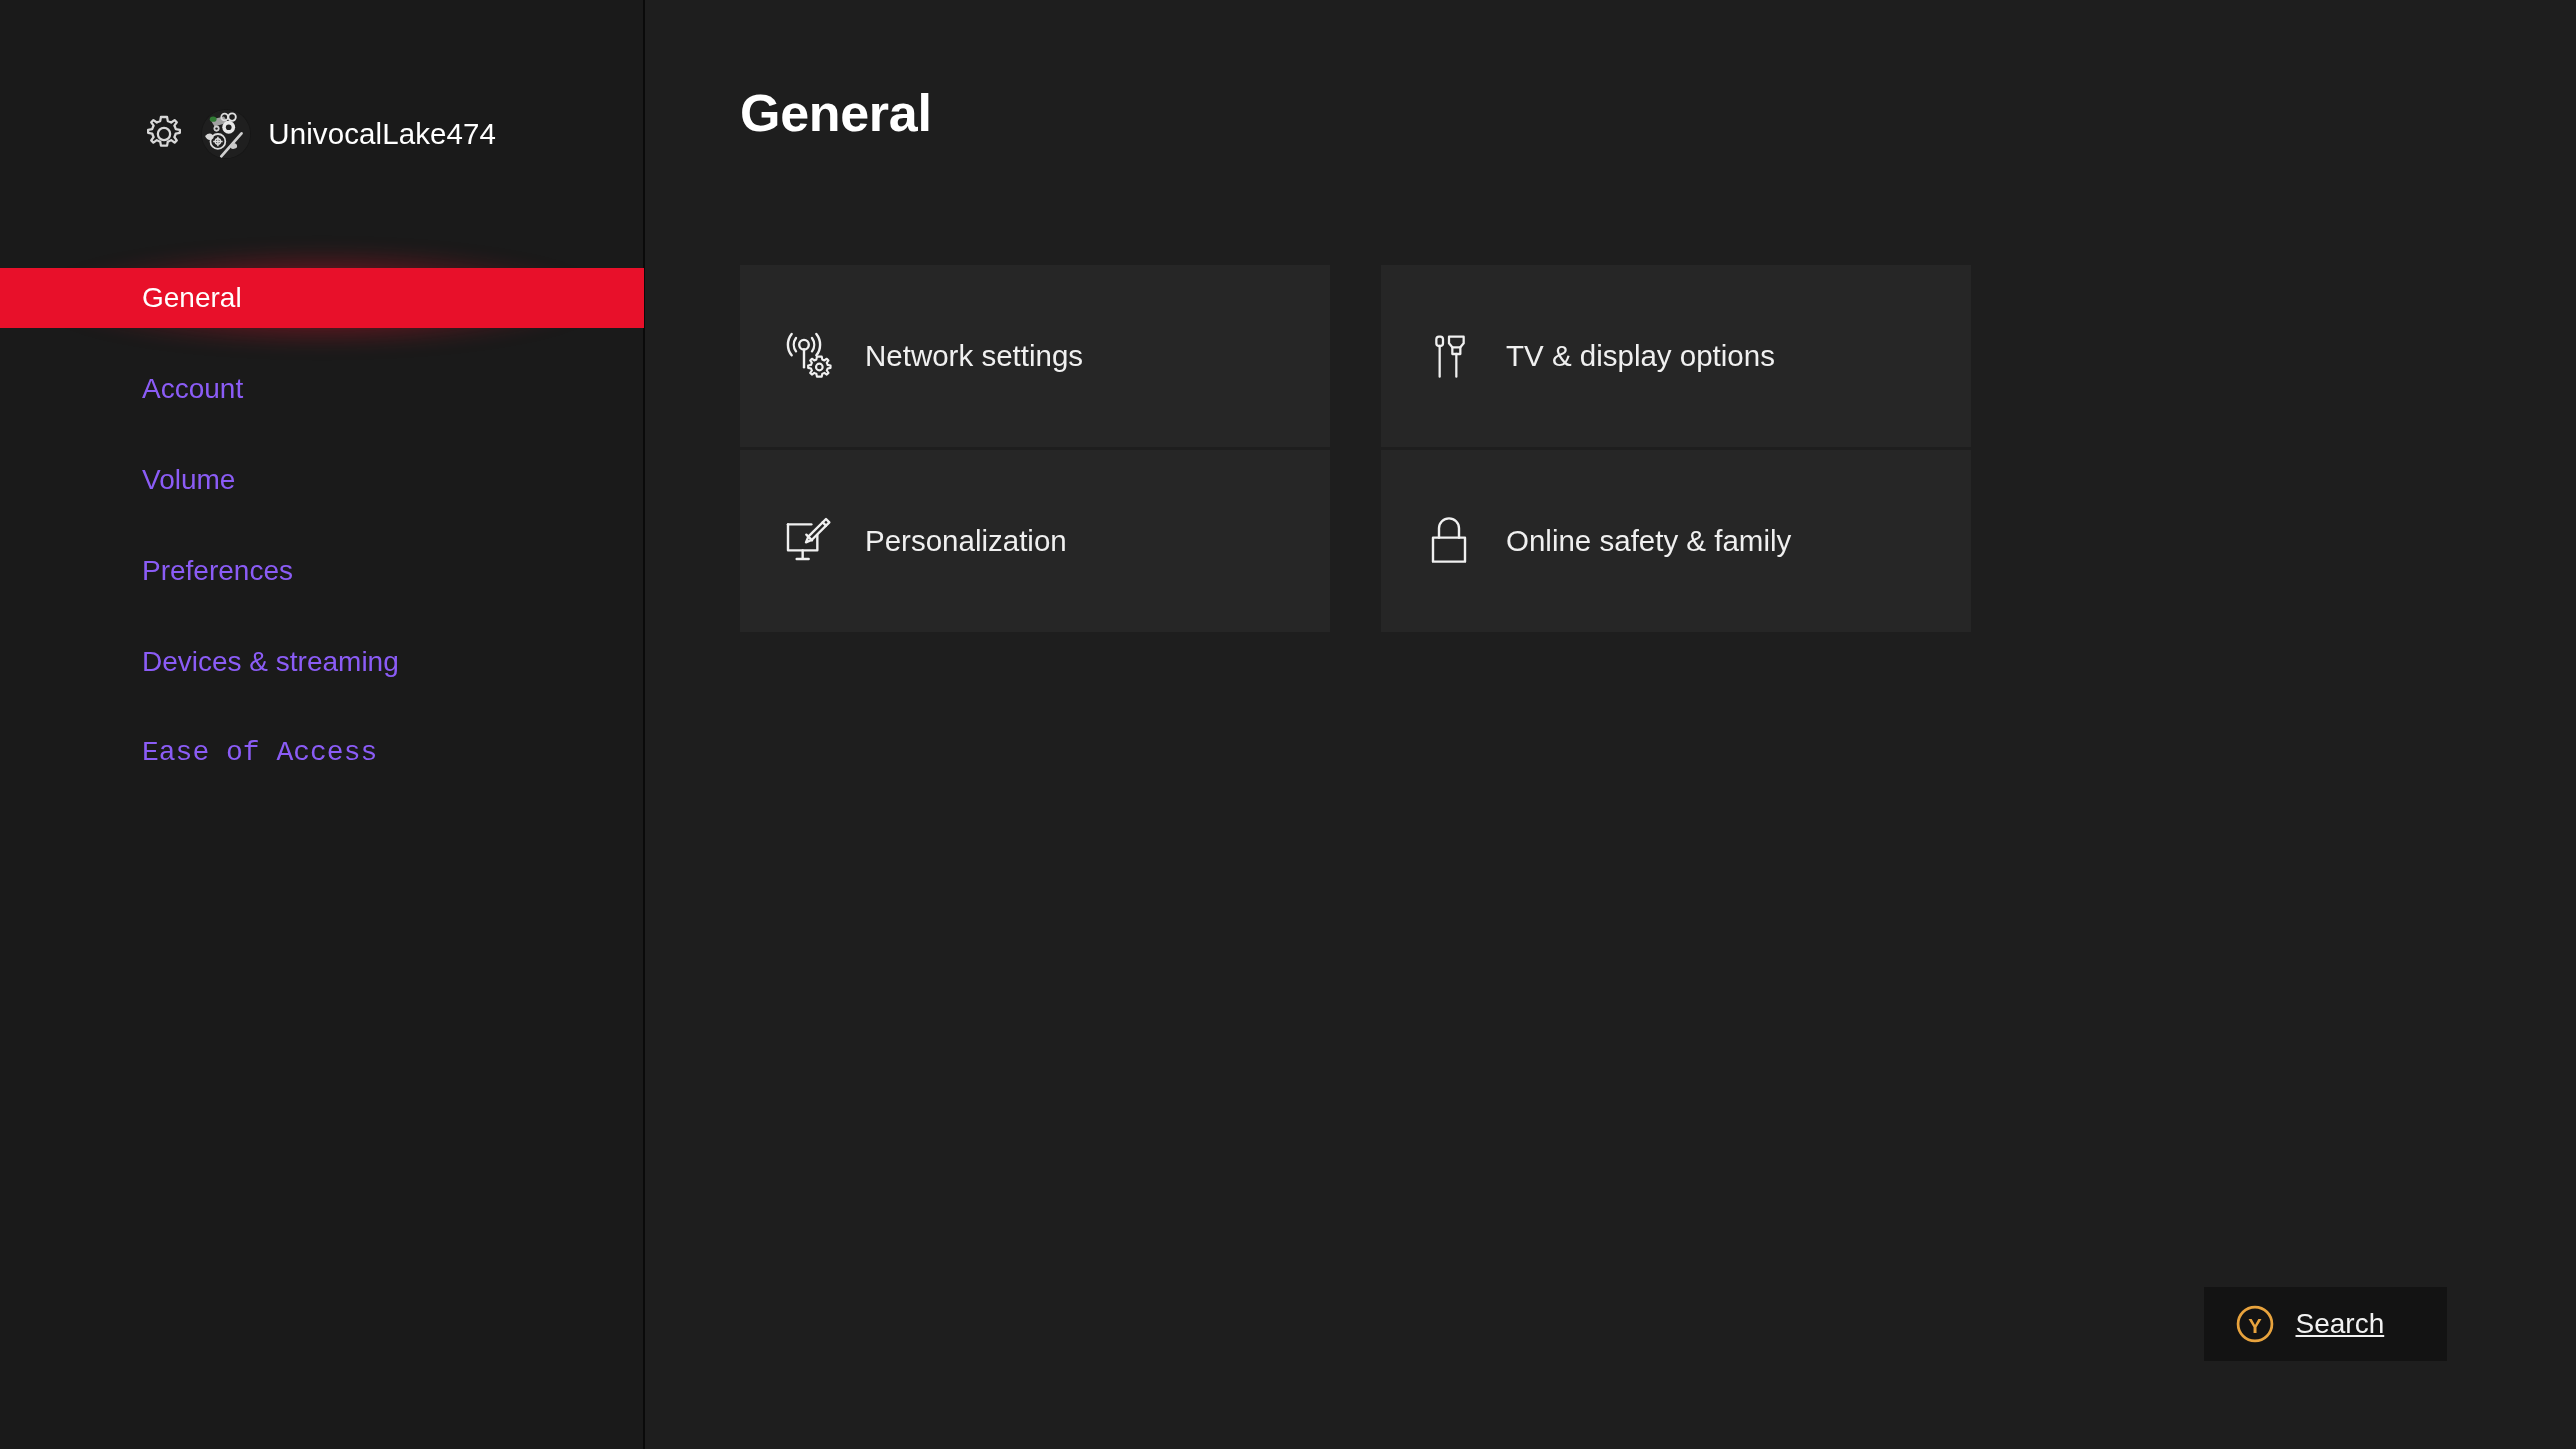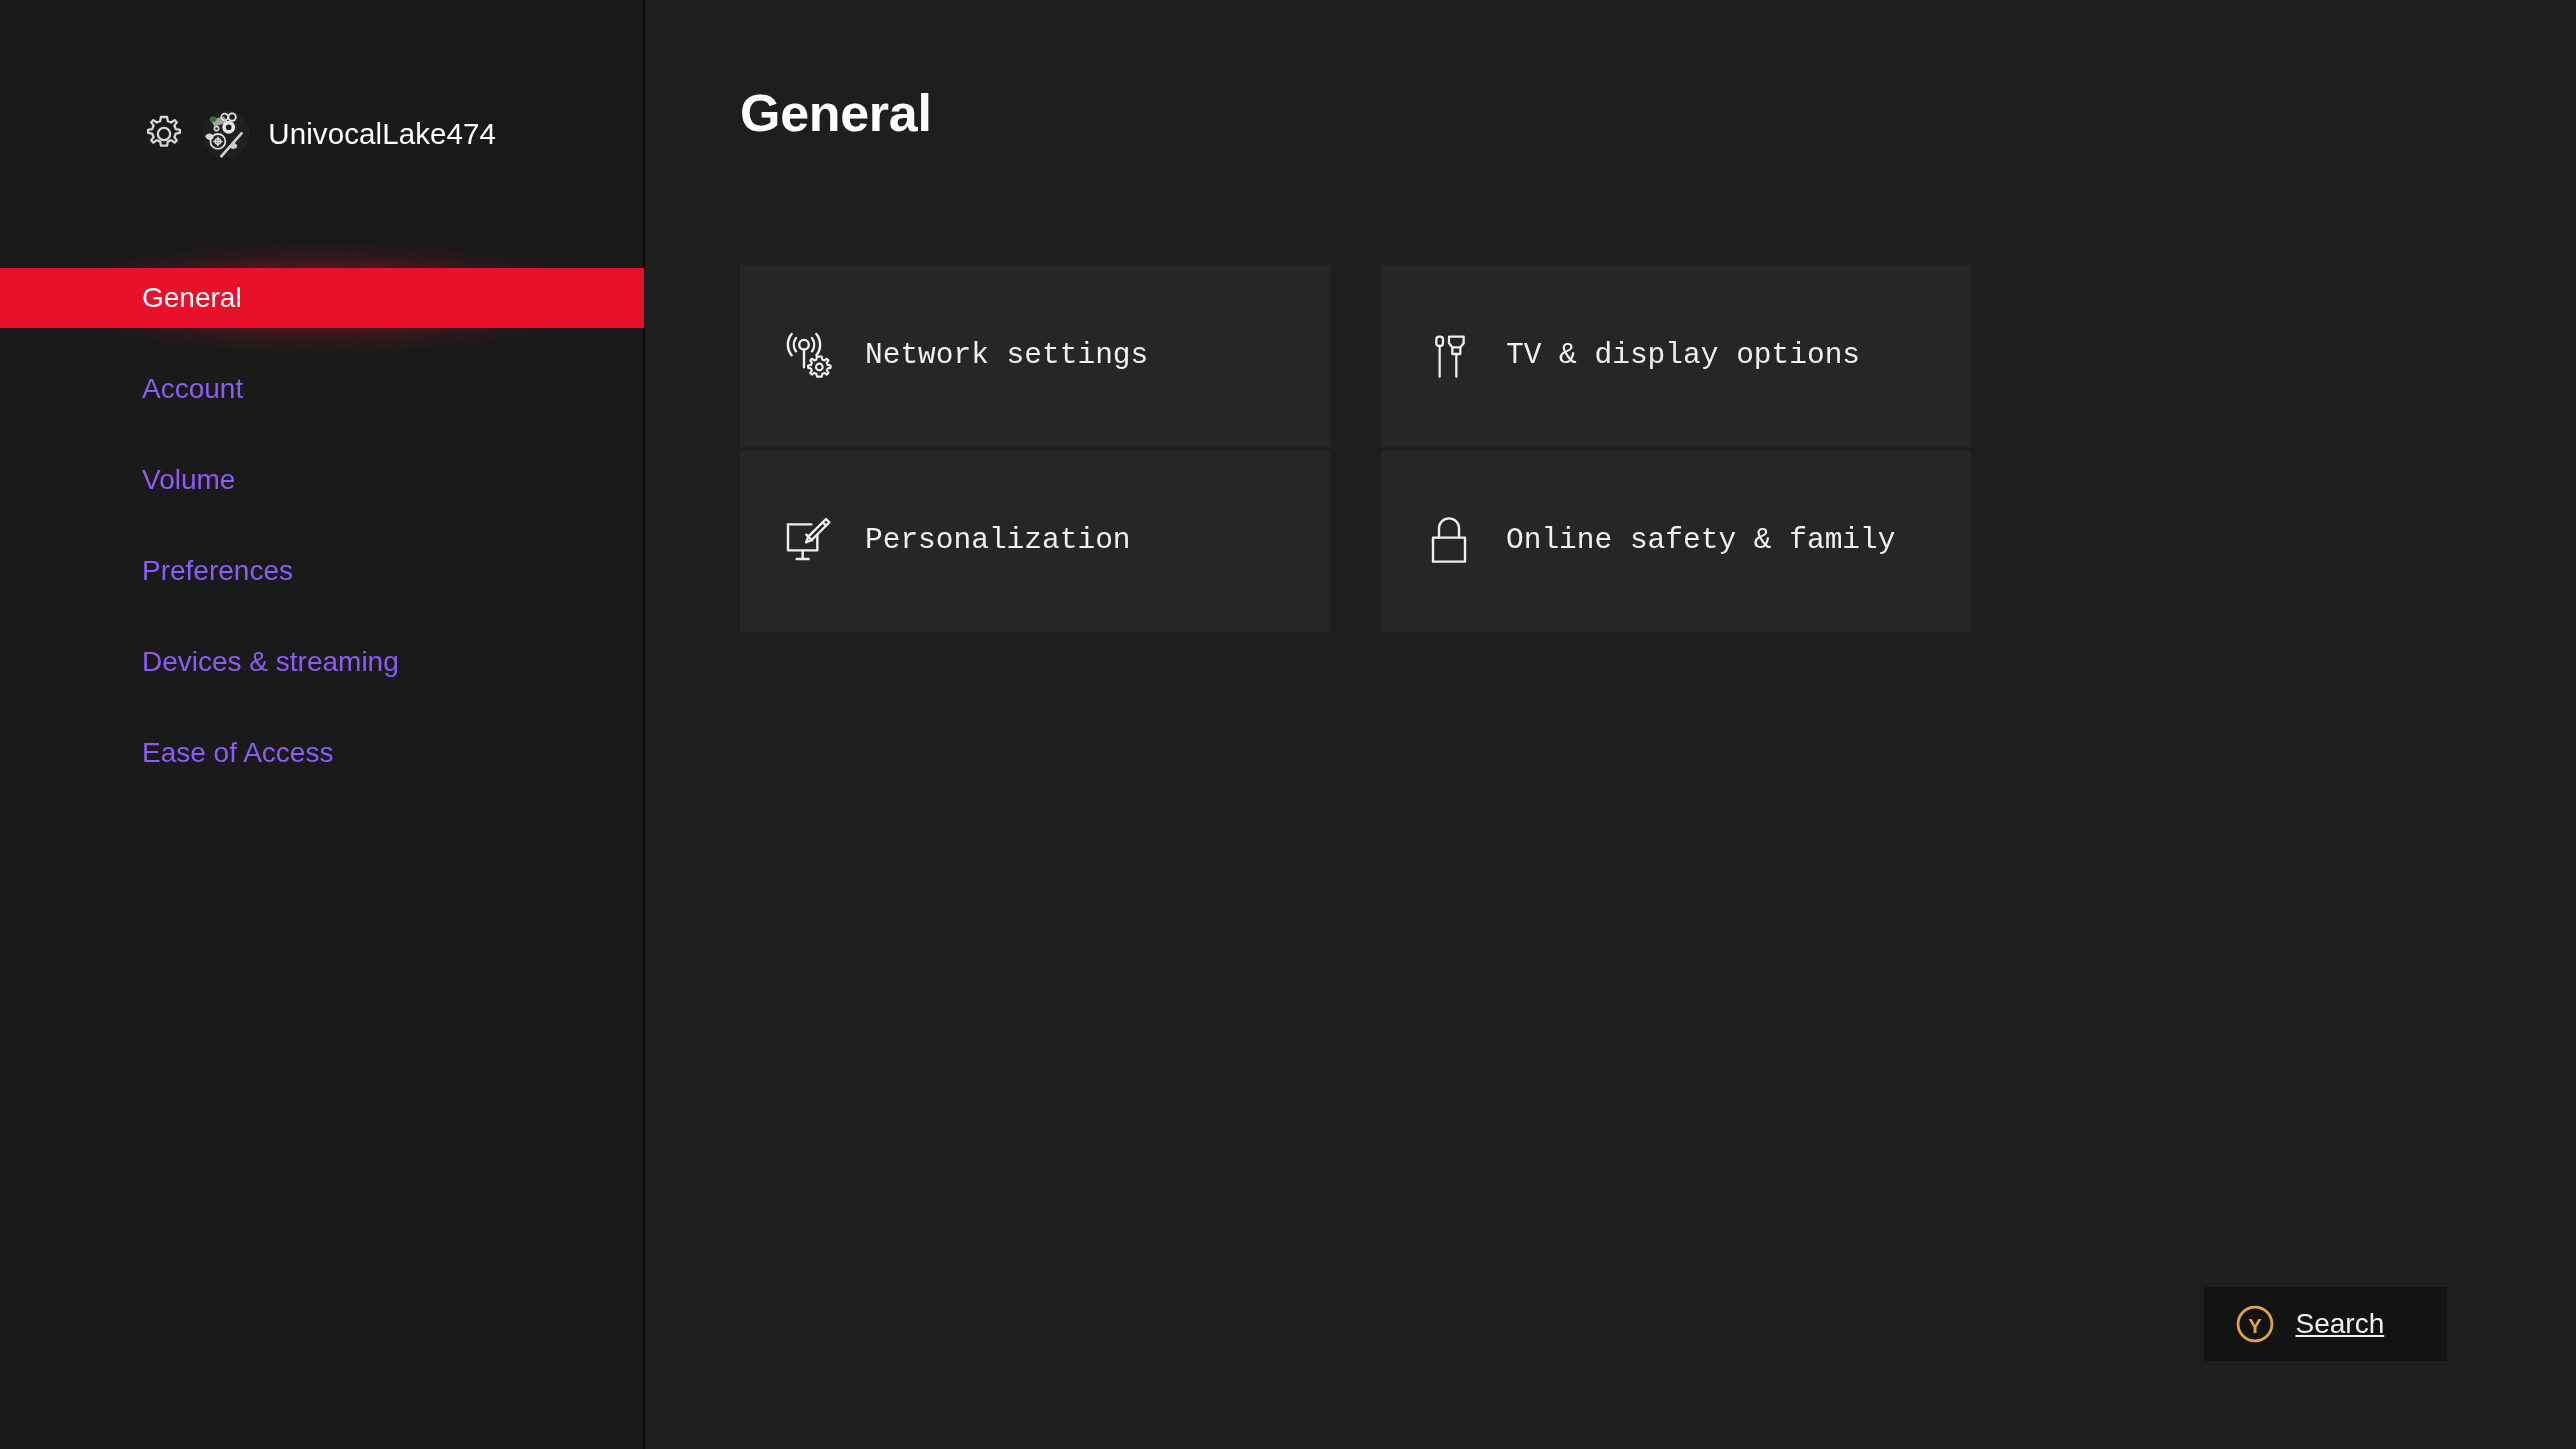--- a/index.html
+++ b/index.html
@@ -67,21 +67,21 @@
   #nav { position:absolute; left:0; top:268px; width:644px; }
 
   .nav-item {
     position:relative;
     height:60px;
     display:flex;
     align-items:center;
     padding-left:142px;
     margin-bottom:31px;
   }
-  .nav-item:last-child { margin-bottom:0; }
+  .nav-item:last-child { margin-bottom:0;font-family:Liberation Mono, monospace; }
 
   .nav-label {
     position:relative;
     z-index:3;
     font-size:28px;
     color:#8b5cf6;
     font-weight:400;
     white-space:nowrap;
     line-height:1;
   }
@@ -138,21 +138,20 @@
     column-gap:51px;
     row-gap:2.7px;
   }
 
   .tile {
     background:#262626;
     display:flex;
     align-items:center;
     padding-left:42px;
     gap:31px;
-    font-family:Liberation Mono, monospace;
   }
 
   .tile-icon {
     width:52px; height:52px;
     flex:none;
     display:flex;
     align-items:center;
     justify-content:center;
   }
   .tile-icon svg { display:block; }

